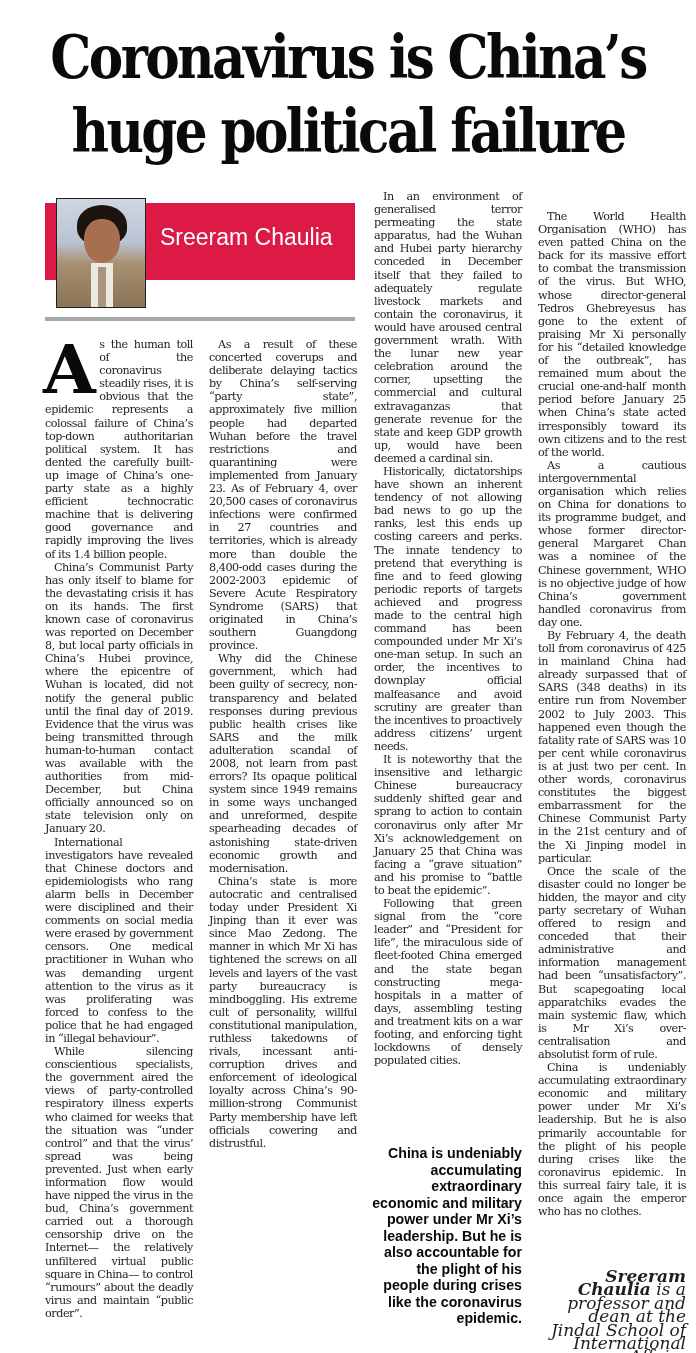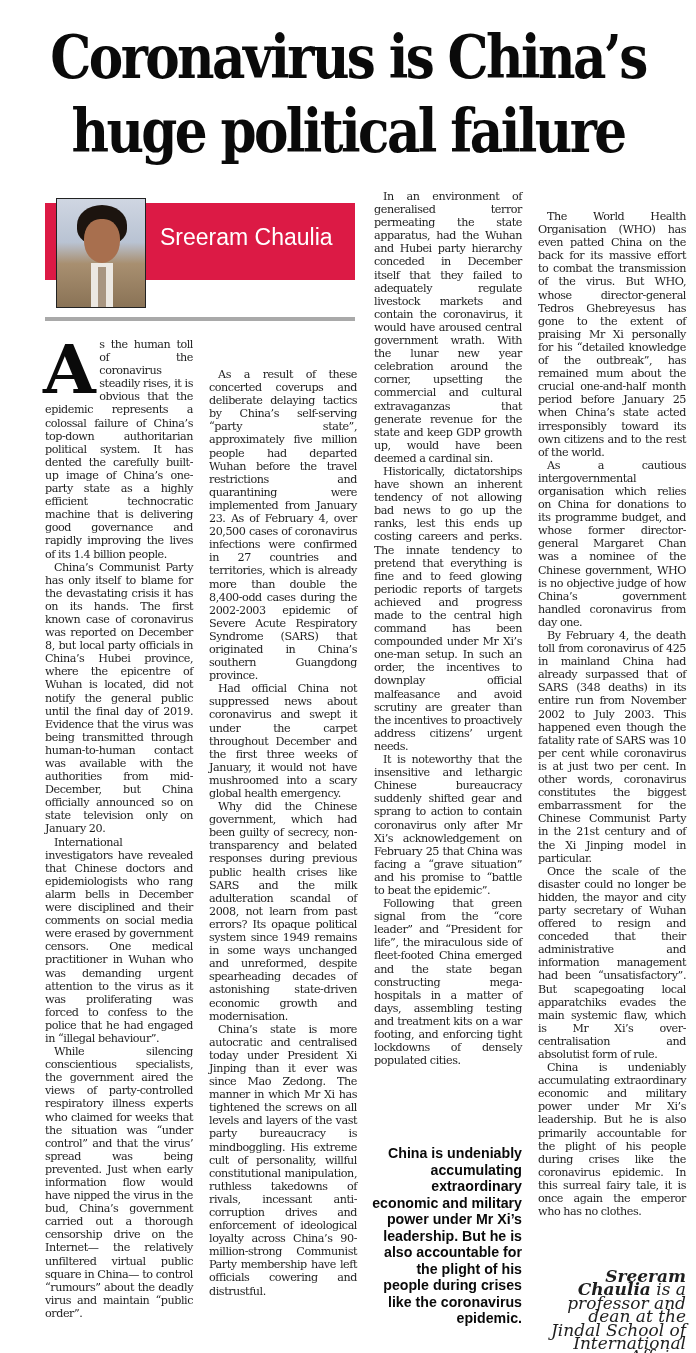--- a/index.html
+++ b/index.html
@@ -29,21 +29,21 @@
   .photo .tie { position:absolute; left:41px; top:68px; width:8px; height:40px; background:#a89580; }
   .gray-rule { position: absolute; left: 45px; top: 317px; width: 310px; height: 4px; background: #a9a9a9; }
   .col {
     position: absolute; width: 148px;
     font-family: "DejaVu Serif", "Liberation Serif", serif; font-size: 11.2px; line-height: 13.1px;
     text-align: justify; letter-spacing: -0.45px; color: #1e1e1e;
   }
   .col p { margin: 0; text-indent: 9px; hyphens: auto; }
   .col p.noindent { text-indent: 0; }
   #c1 { left: 45px; top: 338px; }
-  #c2 { left: 209px; top: 338px; margin-top: 30px; }
+  #c2 { left: 209px; top: 338px; }
   #c3 { left: 374px; top: 190px; }
   #c4 { left: 538px; top: 190px; margin-top: 20px; }
   .dropcap {
     float: left; font-family: "DejaVu Serif", "Liberation Serif", serif; font-weight: bold;
     font-size: 68px; line-height: 54px; margin: 4px 4px 0 -2px; color: #0a0a0a;
   }
   .pullquote {
     position: absolute; left: 372px; top: 1145px; width: 150px; text-align: right;
     font-family: "Liberation Sans", sans-serif; font-weight: bold; font-size: 14.2px; line-height: 16.5px;
     color: #0a0a0a;
@@ -75,29 +75,28 @@
 
 <div class="col" id="c1">
   <p class="noindent"><span class="dropcap">A</span><span>s the human toll of the coronavirus steadily rises, it is obvious that the epidemic represents a colossal failure of China’s top-down authoritarian political system. It has dented the carefully built-up image of China’s one-party state as a highly efficient technocratic machine that is delivering good governance and rapidly improving the lives of its 1.4 billion people.</span></p>
   <p>China’s Communist Party has only itself to blame for the devastating crisis it has on its hands. The first known case of coronavirus was reported on December 8, but local party officials in China’s Hubei province, where the epicentre of Wuhan is located, did not notify the general public until the final day of 2019. Evidence that the virus was being transmitted through human-to-human contact was available with the authorities from mid-December, but China officially announced so on state television only on January 20.</p>
   <p>International investigators have revealed that Chinese doctors and epidemiologists who rang alarm bells in December were disciplined and their comments on social media were erased by government censors. One medical practitioner in Wuhan who was demanding urgent attention to the virus as it was proliferating was forced to confess to the police that he had engaged in “illegal behaviour”.</p>
   <p>While silencing conscientious specialists, the government aired the views of party-controlled respiratory illness experts who claimed for weeks that the situation was “under control” and that the virus’ spread was being prevented. Just when early information flow would have nipped the virus in the bud, China’s government carried out a thorough censorship drive on the Internet— the relatively unfiltered virtual public square in China— to control “rumours” about the deadly virus and maintain “public order”.</p>
 </div>
 
 <div class="col" id="c2">
   <p>As a result of these concerted coverups and deliberate delaying tactics by China’s self-serving “party state”, approximately five million people had departed Wuhan before the travel restrictions and quarantining were implemented from January 23. As of February 4, over 20,500 cases of coronavirus infections were confirmed in 27 countries and territories, which is already more than double the 8,400-odd cases during the 2002-2003 epidemic of Severe Acute Respiratory Syndrome (SARS) that originated in China’s southern Guangdong province.</p>
-  <p>Had official China not suppressed news about coronavirus and swept it under the carpet throughout December and the first three weeks of January, it would not have mushroomed into a scary global health emergency.</p>
   <p>Why did the Chinese government, which had been guilty of secrecy, non-transparency and belated responses during previous public health crises like SARS and the milk adulteration scandal of 2008, not learn from past errors? Its opaque political system since 1949 remains in some ways unchanged and unreformed, despite spearheading decades of astonishing state-driven economic growth and modernisation.</p>
   <p>China’s state is more autocratic and centralised today under President Xi Jinping than it ever was since Mao Zedong. The manner in which Mr Xi has tightened the screws on all levels and layers of the vast party bureaucracy is mindboggling. His extreme cult of personality, willful constitutional manipulation, ruthless takedowns of rivals, incessant anti-corruption drives and enforcement of ideological loyalty across China’s 90-million-strong Communist Party membership have left officials cowering and distrustful.</p>
 </div>
 
 <div class="col" id="c3">
   <p>In an environment of generalised terror permeating the state apparatus, had the Wuhan and Hubei party hierarchy conceded in December itself that they failed to adequately regulate livestock markets and contain the coronavirus, it would have aroused central government wrath. With the lunar new year celebration around the corner, upsetting the commercial and cultural extravaganzas that generate revenue for the state and keep GDP growth up, would have been deemed a cardinal sin.</p>
   <p>Historically, dictatorships have shown an inherent tendency of not allowing bad news to go up the ranks, lest this ends up costing careers and perks. The innate tendency to pretend that everything is fine and to feed glowing periodic reports of targets achieved and progress made to the central high command has been compounded under Mr Xi’s one-man setup. In such an order, the incentives to downplay official malfeasance and avoid scrutiny are greater than the incentives to proactively address citizens’ urgent needs.</p>
-  <p>It is noteworthy that the insensitive and lethargic Chinese bureaucracy suddenly shifted gear and sprang to action to contain coronavirus only after Mr Xi’s acknowledgement on February 25 that China was facing a “grave situation” and his promise to “battle to beat the epidemic”.</p>
+  <p>It is noteworthy that the insensitive and lethargic Chinese bureaucracy suddenly shifted gear and sprang to action to contain coronavirus only after Mr Xi’s acknowledgement on January 25 that China was facing a “grave situation” and his promise to “battle to beat the epidemic”.</p>
   <p>Following that green signal from the “core leader” and “President for life”, the miraculous side of fleet-footed China emerged and the state began constructing mega-hospitals in a matter of days, assembling testing and treatment kits on a war footing, and enforcing tight lockdowns of densely populated cities.</p>
 </div>
 
 <div class="pullquote">China is undeniably accumulating extraordinary economic and military power under Mr Xi’s leadership. But he is also accountable for the plight of his people during crises like the coronavirus epidemic.</div>
 
 <div class="col" id="c4">
   <p>The World Health Organisation (WHO) has even patted China on the back for its massive effort to combat the transmission of the virus. But WHO, whose director-general Tedros Ghebreyesus has gone to the extent of praising Mr Xi personally for his “detailed knowledge of the outbreak”, has remained mum about the crucial one-and-half month period before January 25 when China’s state acted irresponsibly toward its own citizens and to the rest of the world.</p>
   <p>As a cautious intergovernmental organisation which relies on China for donations to its programme budget, and whose former director-general Margaret Chan was a nominee of the Chinese government, WHO is no objective judge of how China’s government handled coronavirus from day one.</p>
   <p>By February 4, the death toll from coronavirus of 425 in mainland China had already surpassed that of SARS (348 deaths) in its entire run from November 2002 to July 2003. This happened even though the fatality rate of SARS was 10 per cent while coronavirus is at just two per cent. In other words, coronavirus constitutes the biggest embarrassment for the Chinese Communist Party in the 21st century and of the Xi Jinping model in particular.</p>
   <p>Once the scale of the disaster could no longer be hidden, the mayor and city party secretary of Wuhan offered to resign and conceded that their administrative and information management had been “unsatisfactory”. But scapegoating local apparatchiks evades the main systemic flaw, which is Mr Xi’s over-centralisation and absolutist form of rule.</p>

